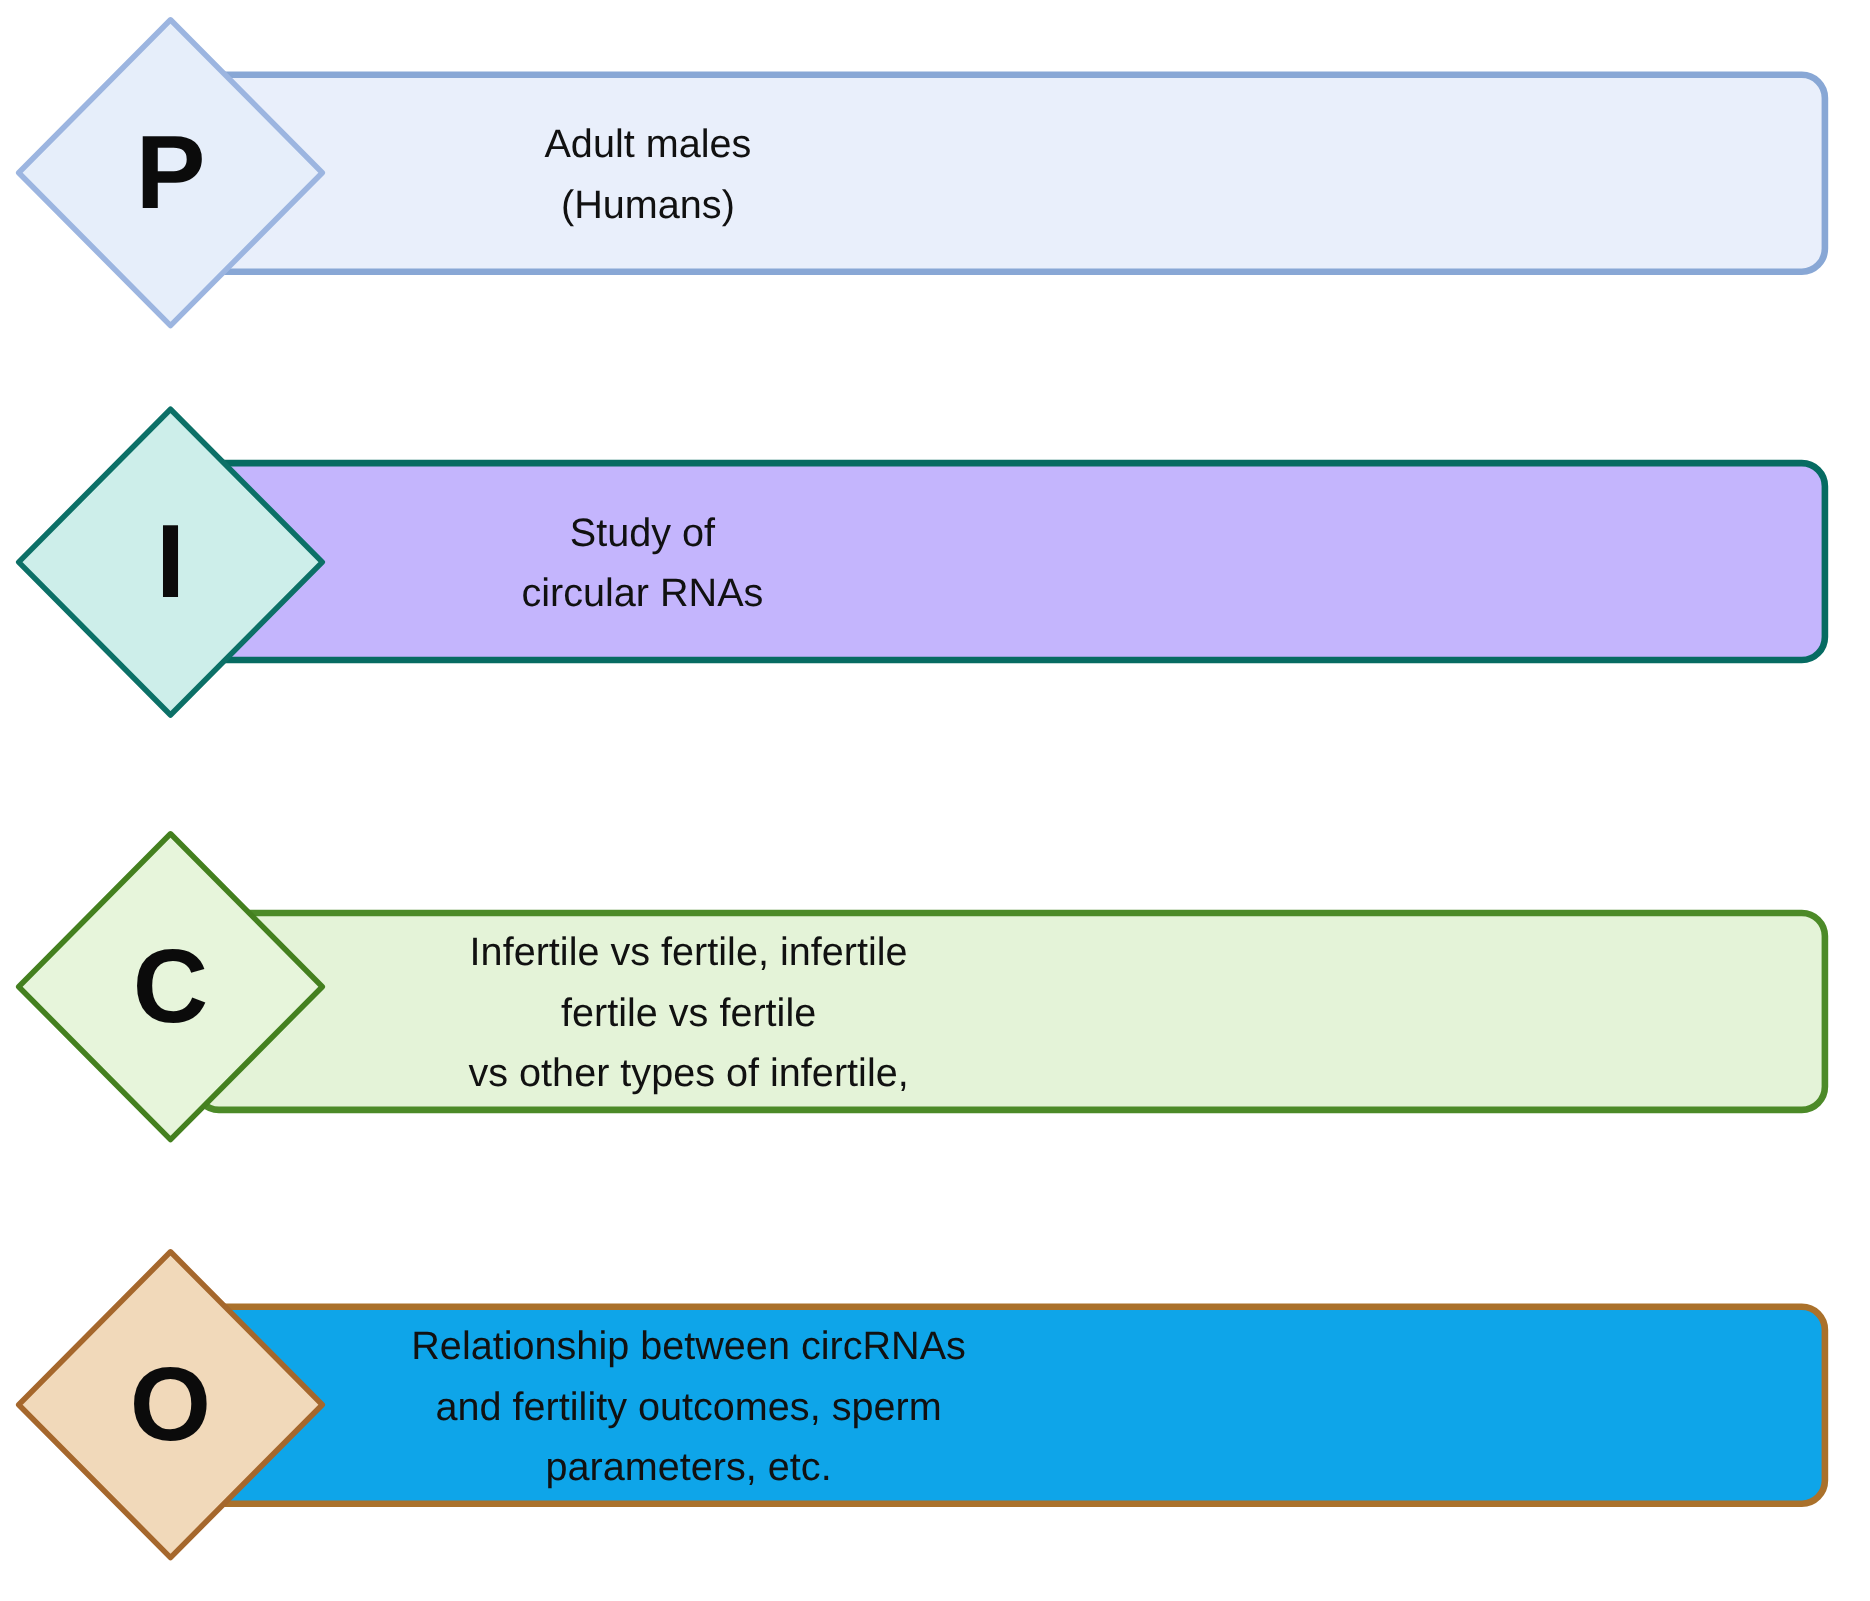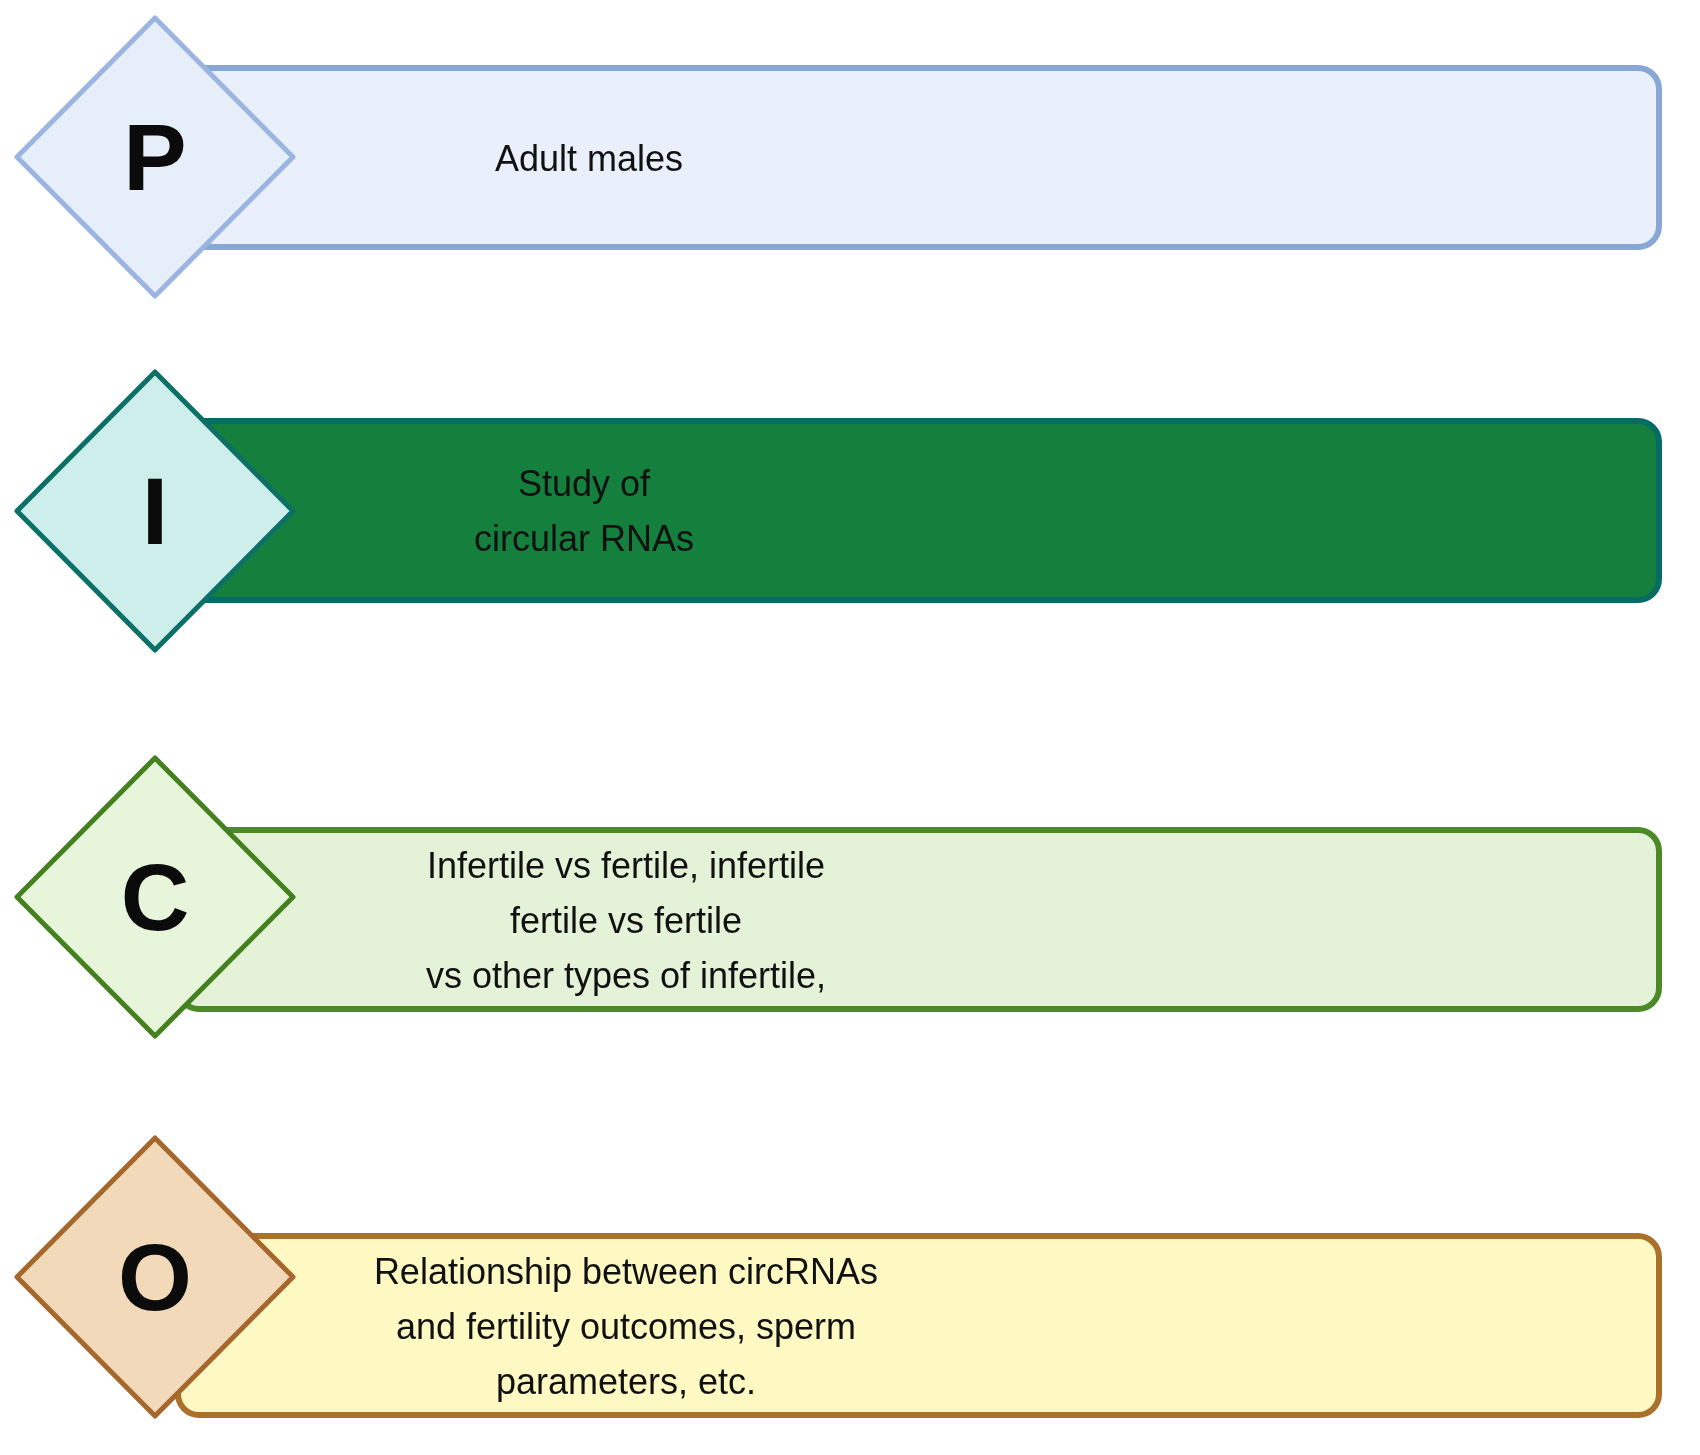--- a/index.html
+++ b/index.html
@@ -85,30 +85,31 @@
 </style>
 </head>
 <body>
 
 <div class="canvas">
 
   <section class="row">
     <div class="bar bar-p" style="background-color: rgb(233, 239, 251); border-color: rgb(136, 167, 213);">
       <div class="bar-text">
         <div>Adult males</div>
+        <div>(Humans)</div>
       </div>
     </div>
     <svg class="diamond diamond-p" viewBox="0 0 284 286">
       <polygon points="142,4 280,143 142,282 4,143" style="fill: rgb(230, 238, 250); stroke: rgb(156, 181, 224);"></polygon>
     </svg>
     <div class="letter letter-p">P</div>
   </section>
 
   <section class="row">
-    <div class="bar bar-i" style="background-color: #15803d; border-color: rgb(6, 107, 98);">
+    <div class="bar bar-i" style="background-color: #c4b5fd; border-color: rgb(6, 107, 98);">
       <div class="bar-text">
         <div>Study of</div>
         <div>circular RNAs</div>
       </div>
     </div>
     <svg class="diamond diamond-i" viewBox="0 0 284 286">
       <polygon points="142,4 280,143 142,282 4,143" style="fill: rgb(205, 238, 234); stroke: rgb(12, 112, 103);"></polygon>
     </svg>
     <div class="letter letter-i">I</div>
   </section>
@@ -121,21 +122,21 @@
         <div>vs other types of infertile,</div>
       </div>
     </div>
     <svg class="diamond diamond-c" viewBox="0 0 284 286">
       <polygon points="142,4 280,143 142,282 4,143" style="fill: rgb(231, 245, 219); stroke: rgb(68, 128, 31);"></polygon>
     </svg>
     <div class="letter letter-c">C</div>
   </section>
 
   <section class="row">
-    <div class="bar bar-o" style="background-color: #fef9c3; border-color: rgb(170, 113, 43); margin-top: 48px;">
+    <div class="bar bar-o" style="background-color: #0ea5e9; border-color: rgb(170, 113, 43);">
       <div class="bar-text">
         <div>Relationship between circRNAs</div>
         <div>and fertility outcomes, sperm</div>
         <div>parameters, etc.</div>
       </div>
     </div>
     <svg class="diamond diamond-o" viewBox="0 0 284 286">
       <polygon points="142,4 280,143 142,282 4,143" style="fill: rgb(241, 217, 186); stroke: rgb(165, 103, 44);"></polygon>
     </svg>
     <div class="letter letter-o">O</div>

